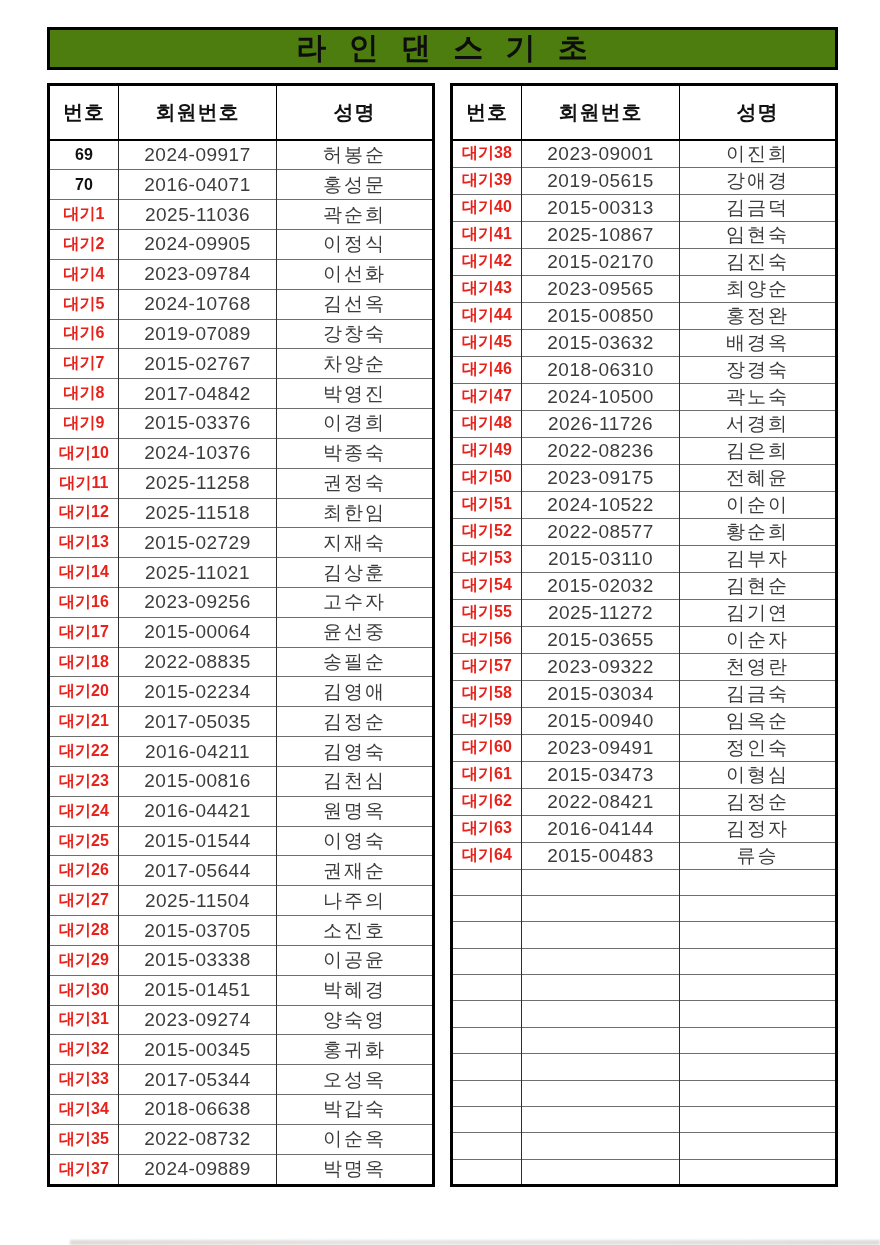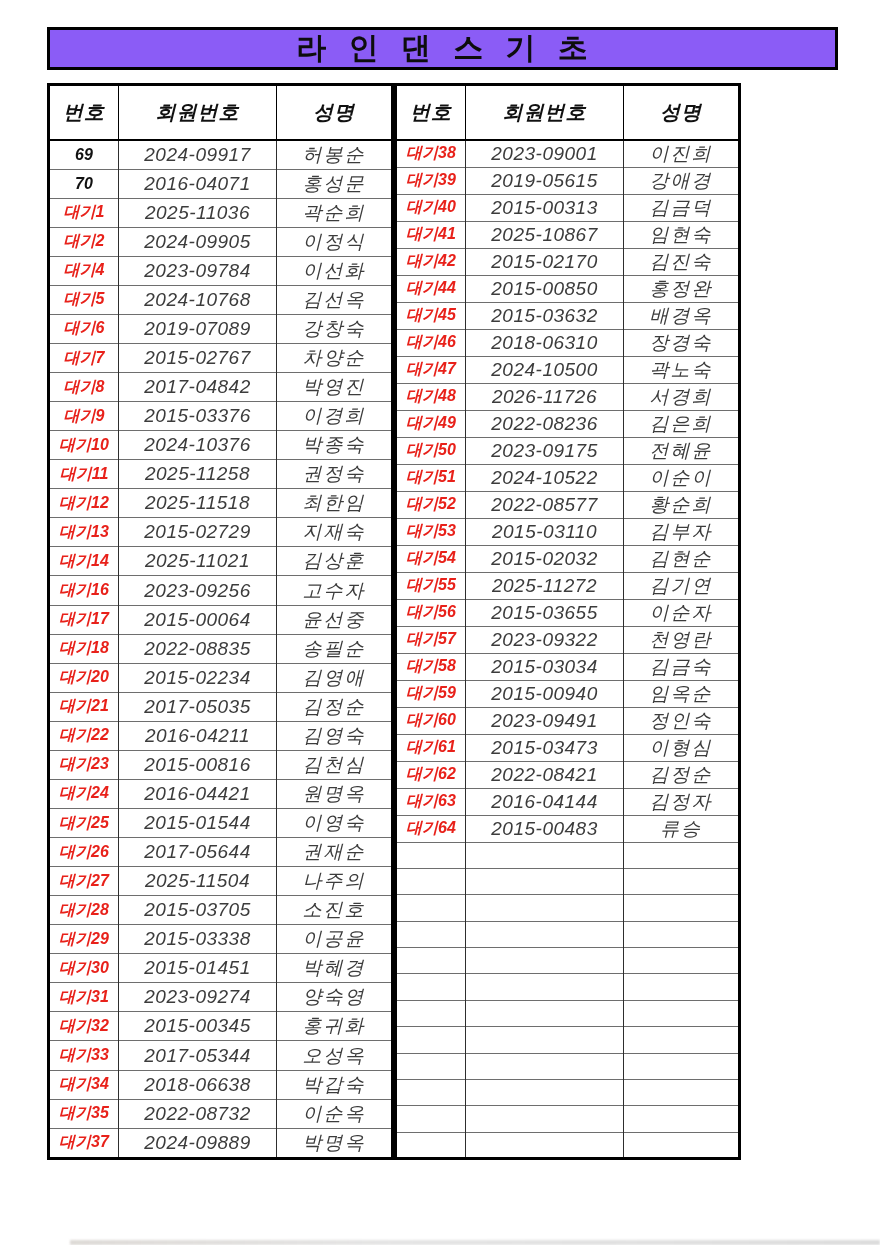--- a/index.html
+++ b/index.html
@@ -4,30 +4,30 @@
 <style>
   * { margin:0; padding:0; box-sizing:border-box; }
   html,body { background:#ffffff; }
   body { font-family:"Liberation Sans","DejaVu Sans",sans-serif; }
   .page {
     position:relative; width:880px; height:1245px; background:#ffffff;
     overflow:hidden; margin:0 auto;
   }
   .title-box {
     position:absolute; left:47px; top:27px; width:791px; height:43px;
-    border:3px solid #000; background:#8b5cf6;
+    border:3px solid #000; background:#4d7c0f;
     display:flex; align-items:center; justify-content:center;
   }
   .title-text {
     font-size:30px; font-weight:bold; color:#0d0d0d; letter-spacing:7px;
     white-space:nowrap; transform:translateX(3px);
   }
   .tables-wrap {
-    position:absolute; left:47px; top:83px; width:694px;
-    display:flex; justify-content:space-between;font-style:italic;
+    position:absolute; left:47px; top:83px; width:791px;
+    display:flex; justify-content:space-between;
   }
   table.roster {
     width:388px; border-collapse:collapse; table-layout:fixed;
     border:3px solid #000; background:#fff;
   }
   col.c-no   { width:70px; }
   col.c-mid  { width:158px; }
   col.c-name { width:auto; }
   th {
     height:55px; border:1px solid #000; border-bottom:2px solid #000;
@@ -286,20 +286,25 @@
             <td class="no-cell wait">대기41</td>
             <td class="id-cell">2025-10867</td>
             <td class="name-cell">임현숙</td>
           </tr>
           <tr>
             <td class="no-cell wait">대기42</td>
             <td class="id-cell">2015-02170</td>
             <td class="name-cell">김진숙</td>
           </tr>
           <tr>
+            <td class="no-cell wait">대기43</td>
+            <td class="id-cell">2023-09565</td>
+            <td class="name-cell">최양순</td>
+          </tr>
+          <tr>
             <td class="no-cell wait">대기44</td>
             <td class="id-cell">2015-00850</td>
             <td class="name-cell">홍정완</td>
           </tr>
           <tr>
             <td class="no-cell wait">대기45</td>
             <td class="id-cell">2015-03632</td>
             <td class="name-cell">배경옥</td>
           </tr>
           <tr>

